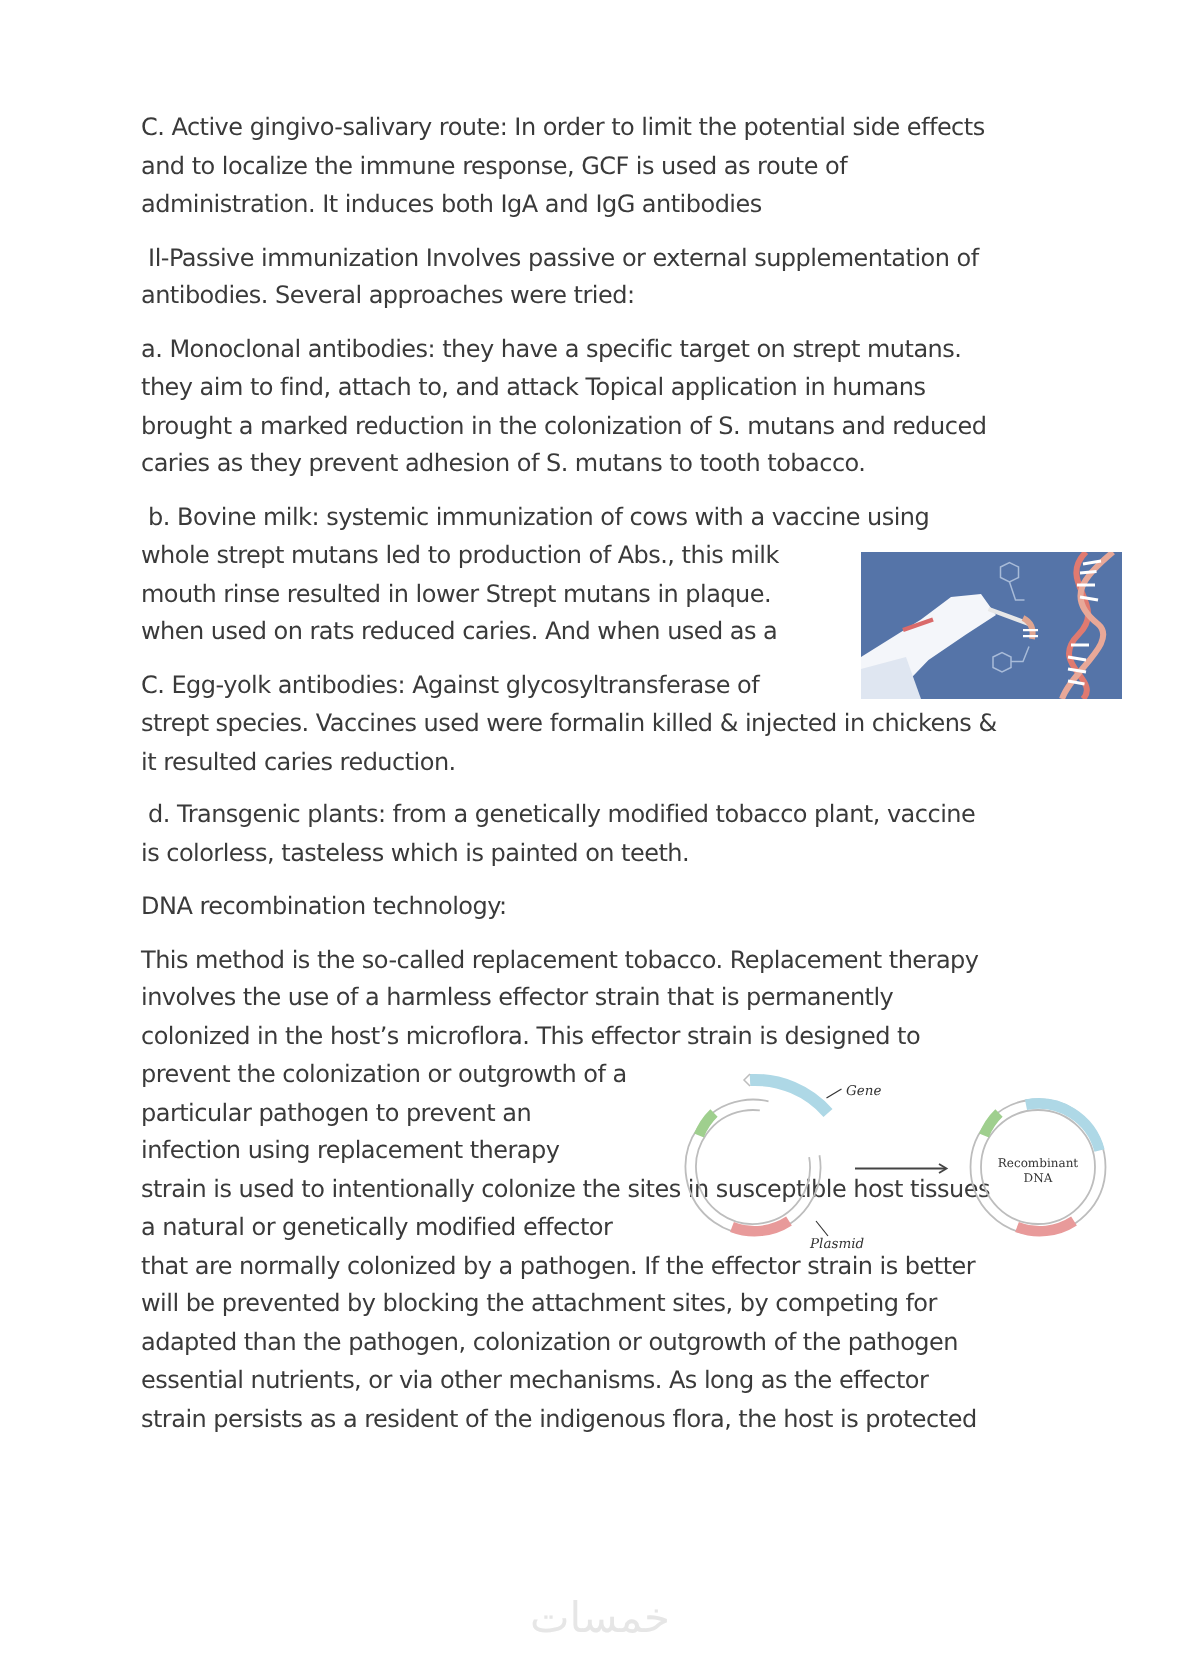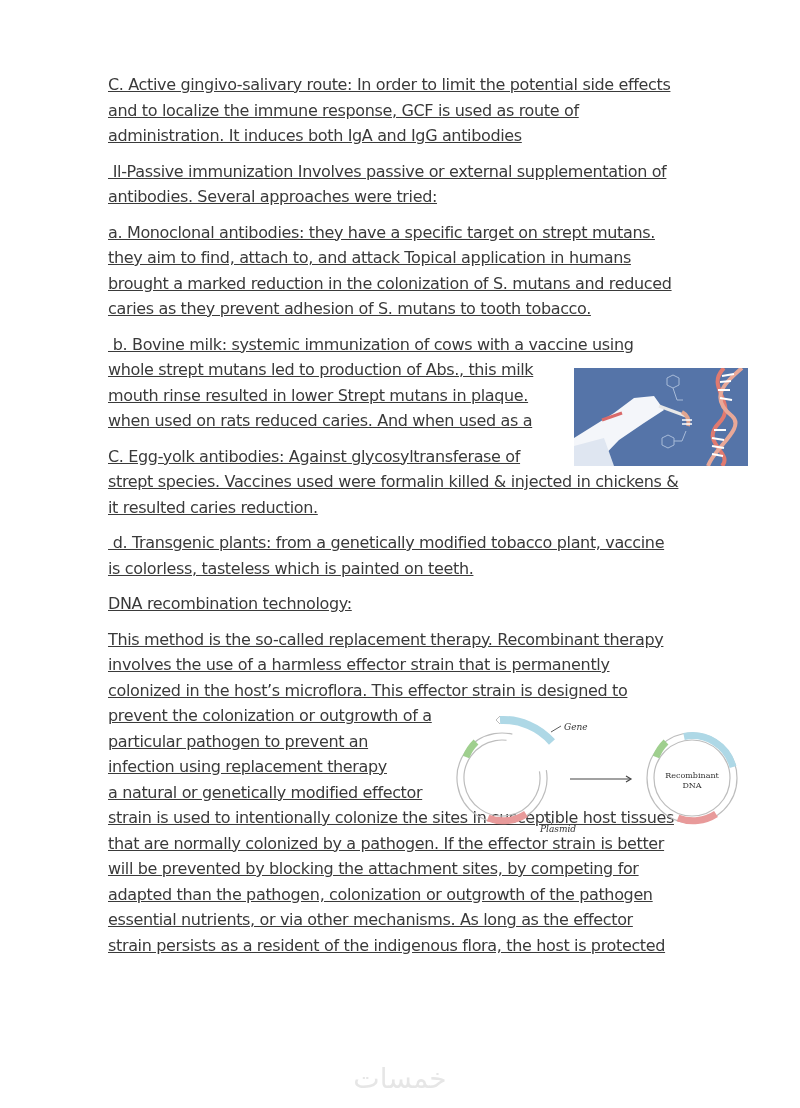--- a/index.html
+++ b/index.html
@@ -1,21 +1,21 @@
 <!DOCTYPE html>
 <html><head>
 <meta charset="utf-8">
 <style>
   html, body { margin: 0; padding: 0; }
   body {
     width: 800px; height: 1108px; background: #ffffff;
     font-family: "DejaVu Sans", sans-serif; color: #3a3a3a;
     position: relative; overflow: hidden;
   }
-  .page { position: absolute; left: 108px; top: 72px; width: 612px; text-decoration: underline; }
+  .page { position: absolute; left: 94px; top: 72px; width: 612px; }
   p { margin: 0 0 10px 0; font-size: 16px; line-height: 25.5px; letter-spacing: -0.35px; }
   .line { display: block; white-space: nowrap; }
   .fig-dna {
     position: absolute; left: 574px; top: 368px; width: 174px; height: 98px;
   }
   .fig-plasmid {
     position: absolute; left: 452px; top: 712px; width: 296px; height: 128px;
   }
   .watermark {
     position: absolute; left: 0; width: 800px; top: 1062px; text-align: center;
@@ -54,28 +54,28 @@
     <span class="line">it resulted caries reduction.</span>
   </p>
   <p>
     <span class="line" style="white-space:pre"> d. Transgenic plants: from a genetically modified tobacco plant, vaccine</span>
     <span class="line">is colorless, tasteless which is painted on teeth.</span>
   </p>
   <p>
     <span class="line">DNA recombination technology:</span>
   </p>
   <p>
-    <span class="line">This method is the so-called replacement therapy. Recombinant therapy</span>
+    <span class="line">This method is the so-called replacement tobacco. Replacement therapy</span>
     <span class="line">involves the use of a harmless effector strain that is permanently</span>
     <span class="line">colonized in the host’s microflora. This effector strain is designed to</span>
     <span class="line">prevent the colonization or outgrowth of a</span>
     <span class="line">particular pathogen to prevent an</span>
     <span class="line">infection using replacement therapy</span>
+    <span class="line">strain is used to intentionally colonize the sites in susceptible host tissues</span>
     <span class="line">a natural or genetically modified effector</span>
-    <span class="line">strain is used to intentionally colonize the sites in susceptible host tissues</span>
     <span class="line">that are normally colonized by a pathogen. If the effector strain is better</span>
     <span class="line">will be prevented by blocking the attachment sites, by competing for</span>
     <span class="line">adapted than the pathogen, colonization or outgrowth of the pathogen</span>
     <span class="line">essential nutrients, or via other mechanisms. As long as the effector</span>
     <span class="line">strain persists as a resident of the indigenous flora, the host is protected</span>
   </p>
 </div>
 
 <div class="fig-dna">
   <svg width="174" height="98" viewBox="0 0 174 98">

